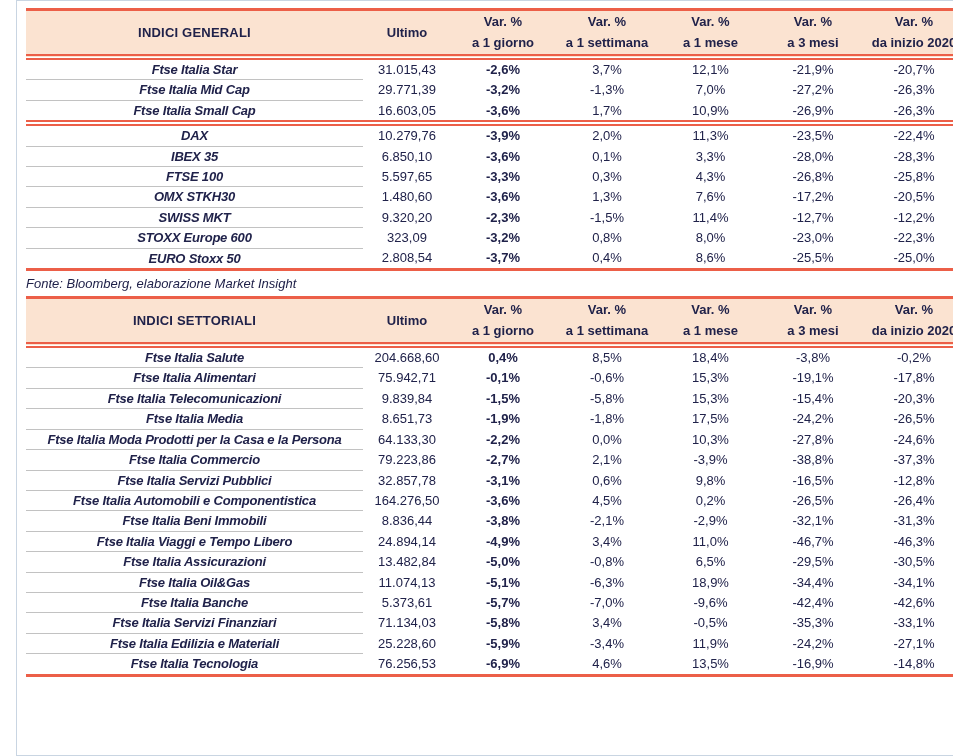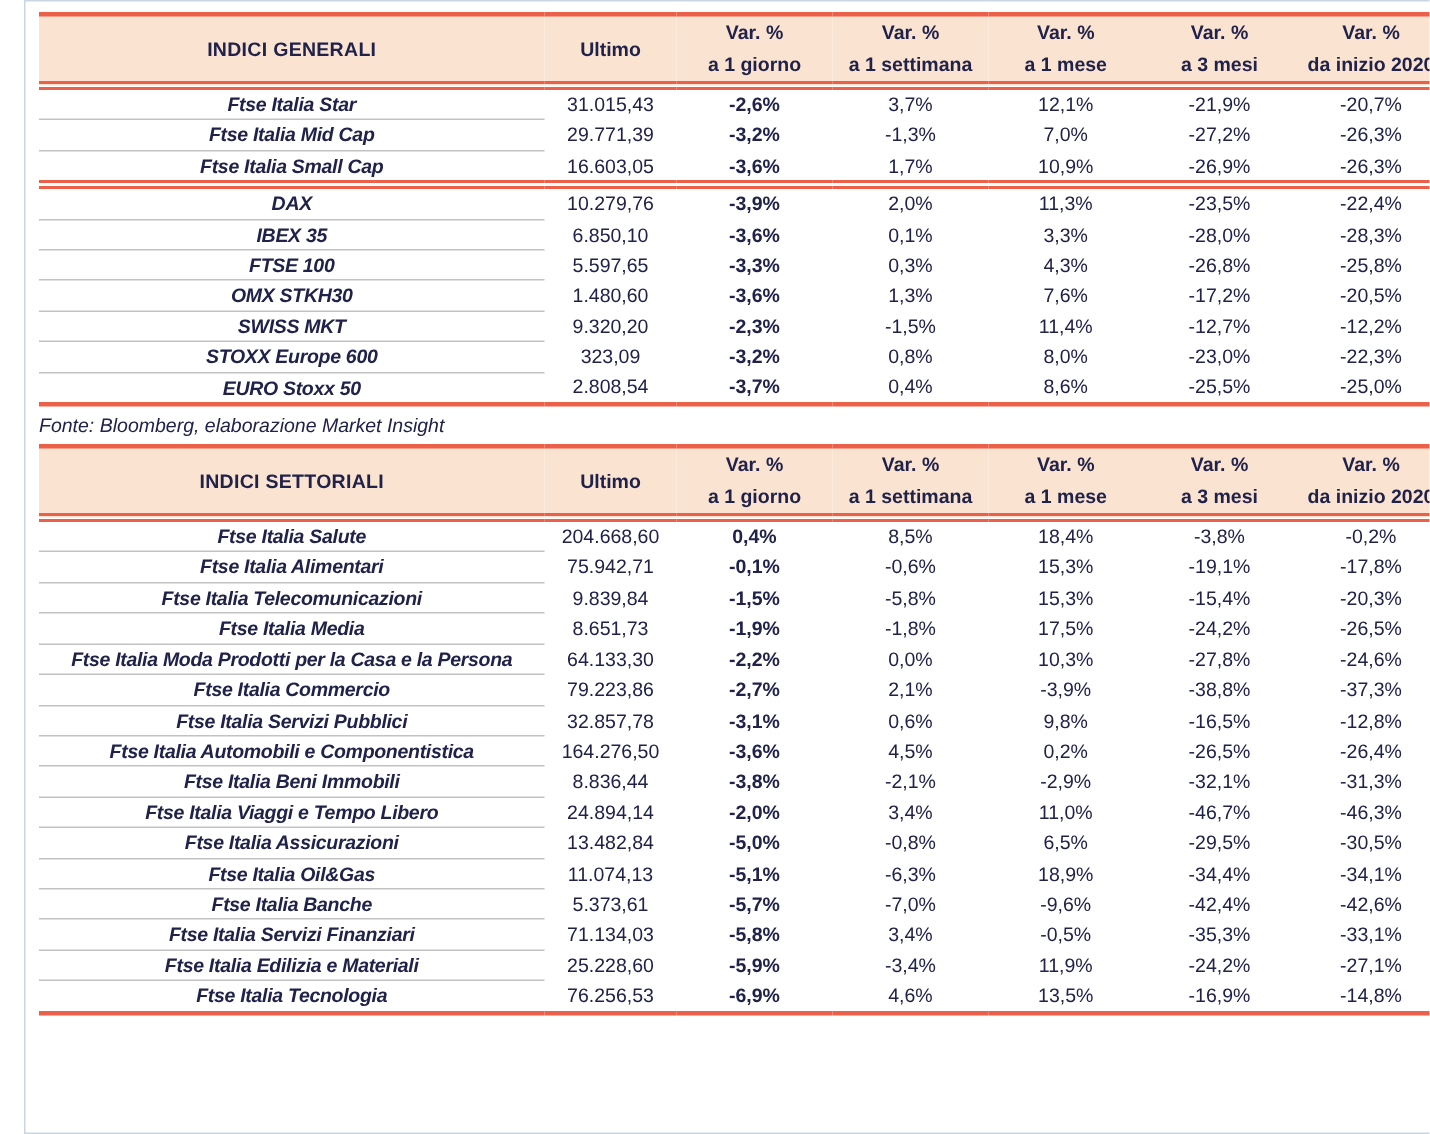--- a/index.html
+++ b/index.html
@@ -317,21 +317,21 @@
           <td class="val">8.836,44</td>
           <td class="val d1">-3,8%</td>
           <td class="val">-2,1%</td>
           <td class="val">-2,9%</td>
           <td class="val">-32,1%</td>
           <td class="val">-31,3%</td>
         </tr>
         <tr>
           <td class="lbl">Ftse Italia Viaggi e Tempo Libero</td>
           <td class="val">24.894,14</td>
-          <td class="val d1">-2,0%</td>
+          <td class="val d1">-4,9%</td>
           <td class="val">3,4%</td>
           <td class="val">11,0%</td>
           <td class="val">-46,7%</td>
           <td class="val">-46,3%</td>
         </tr>
         <tr>
           <td class="lbl">Ftse Italia Assicurazioni</td>
           <td class="val">13.482,84</td>
           <td class="val d1">-5,0%</td>
           <td class="val">-0,8%</td>

